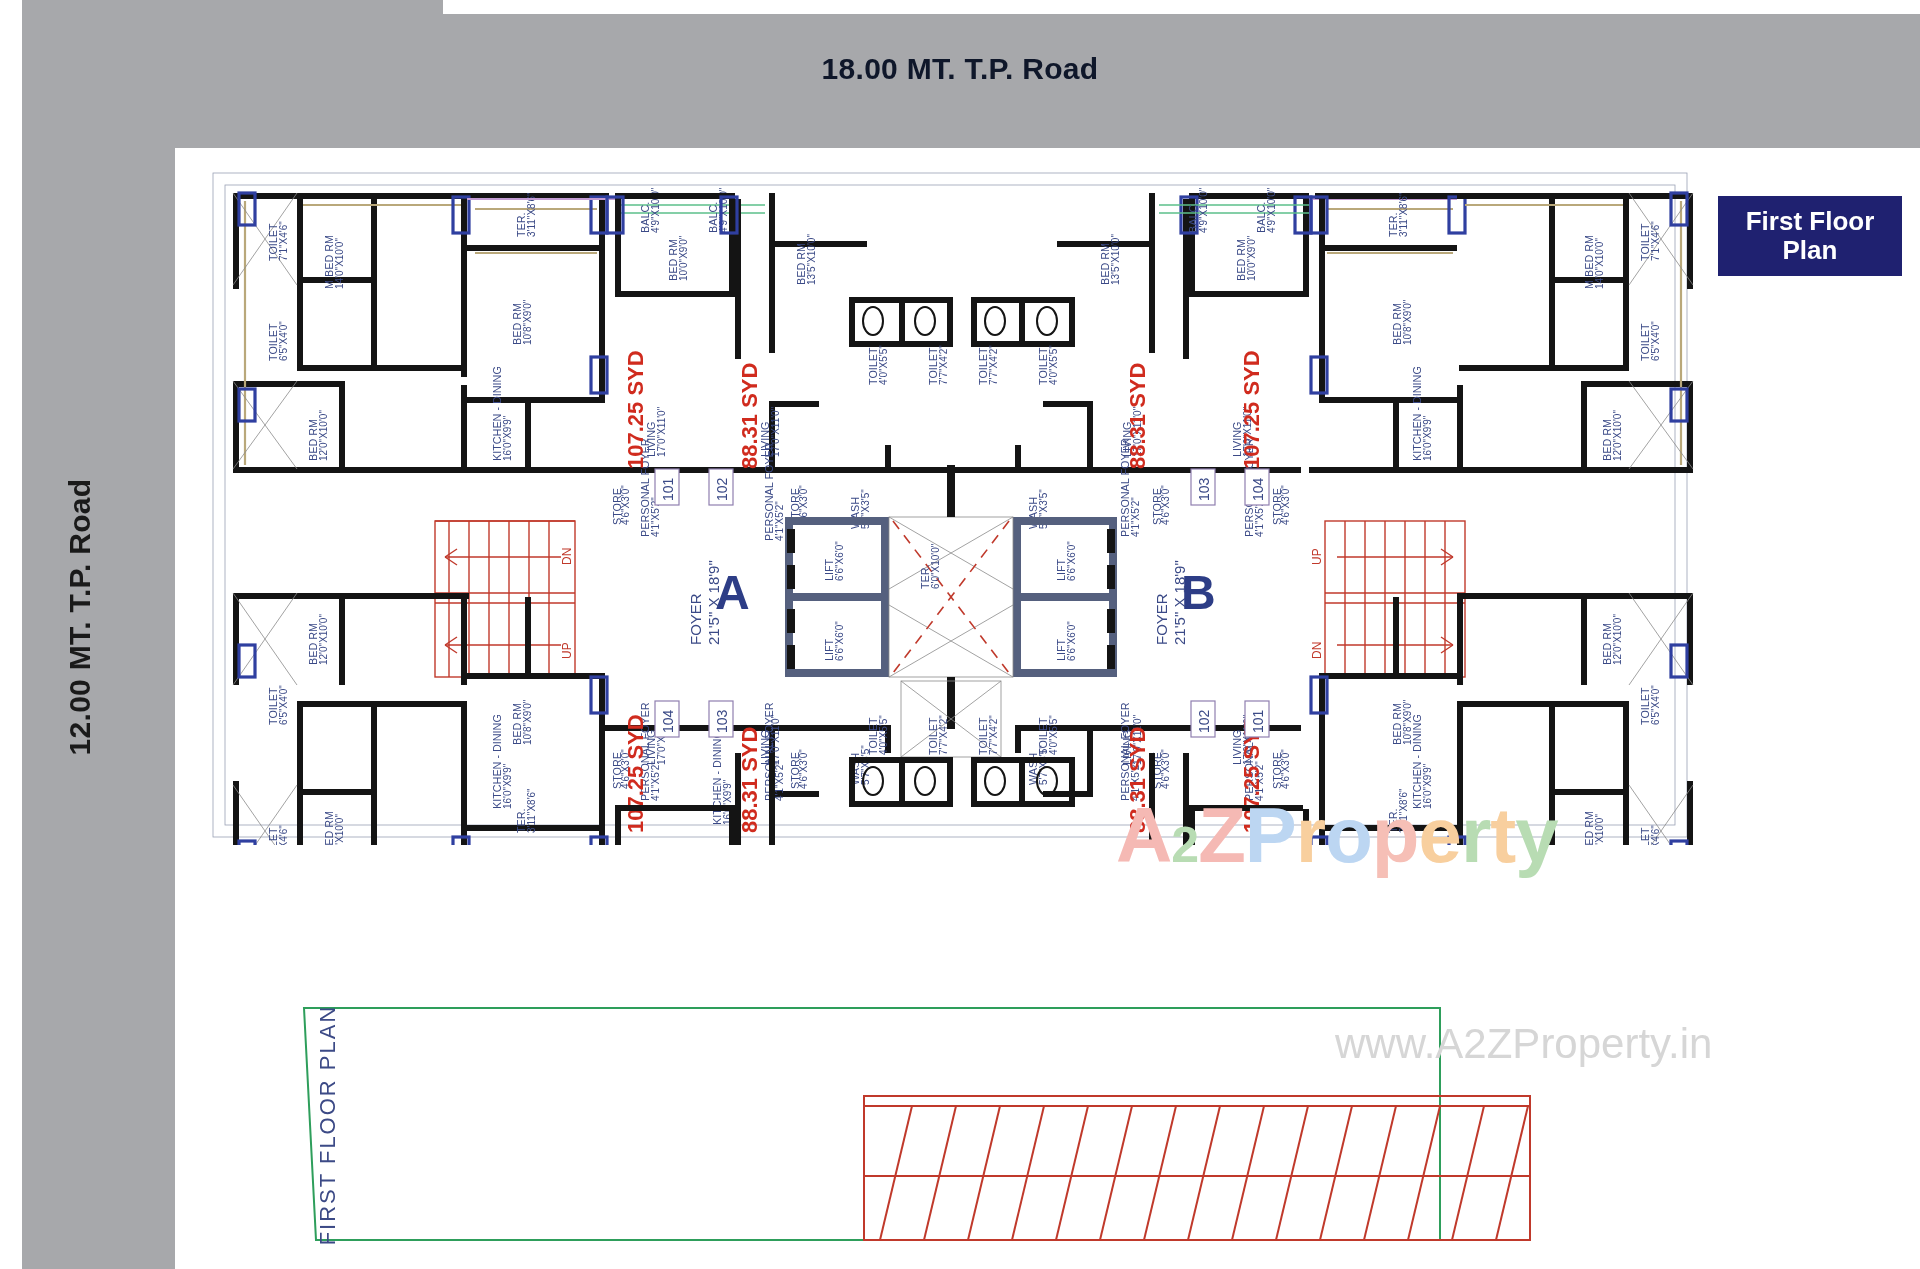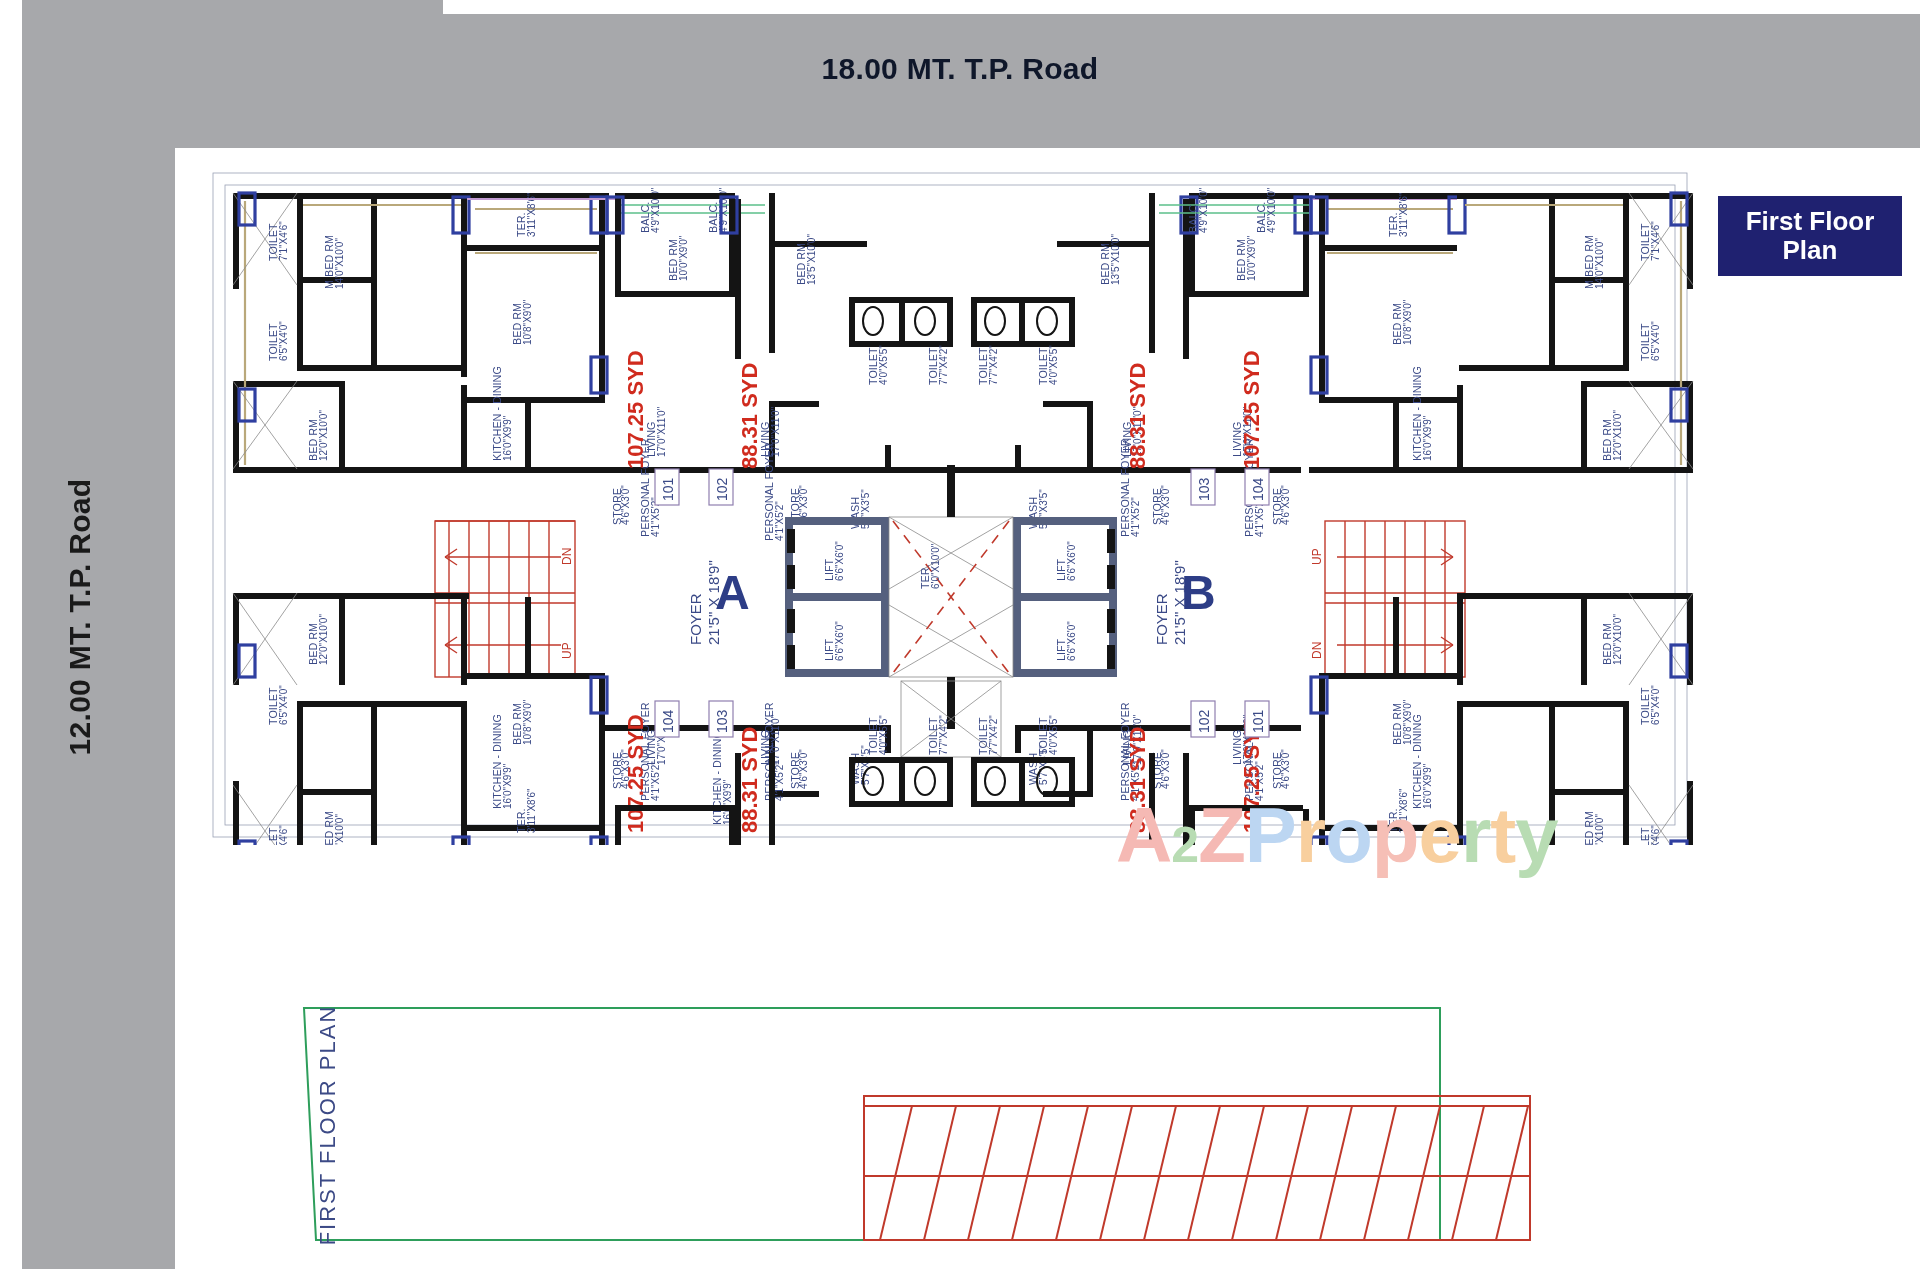--- a/index.html
+++ b/index.html
@@ -754,14 +754,15 @@
           <path d="M586 120 L602 53"></path>
       <path d="M608 120 L624 53"></path>
     </g>
   </svg>
   </div>
   <div id="elev-label">FIRST FLOOR PLAN</div>
 
   <div id="wm-logo">
     <span class="c1">A</span><span class="c2">2</span><span class="c3">Z</span><span class="c4">P</span><span class="c5">r</span><span class="c6">o</span><span class="c7">p</span><span class="c8">e</span><span class="c9">r</span><span class="c10">t</span><span class="c9">y</span>
   </div>
+  <div id="wm-url">www.A2ZProperty.in</div>
 
 </div>
 
 </body></html>

